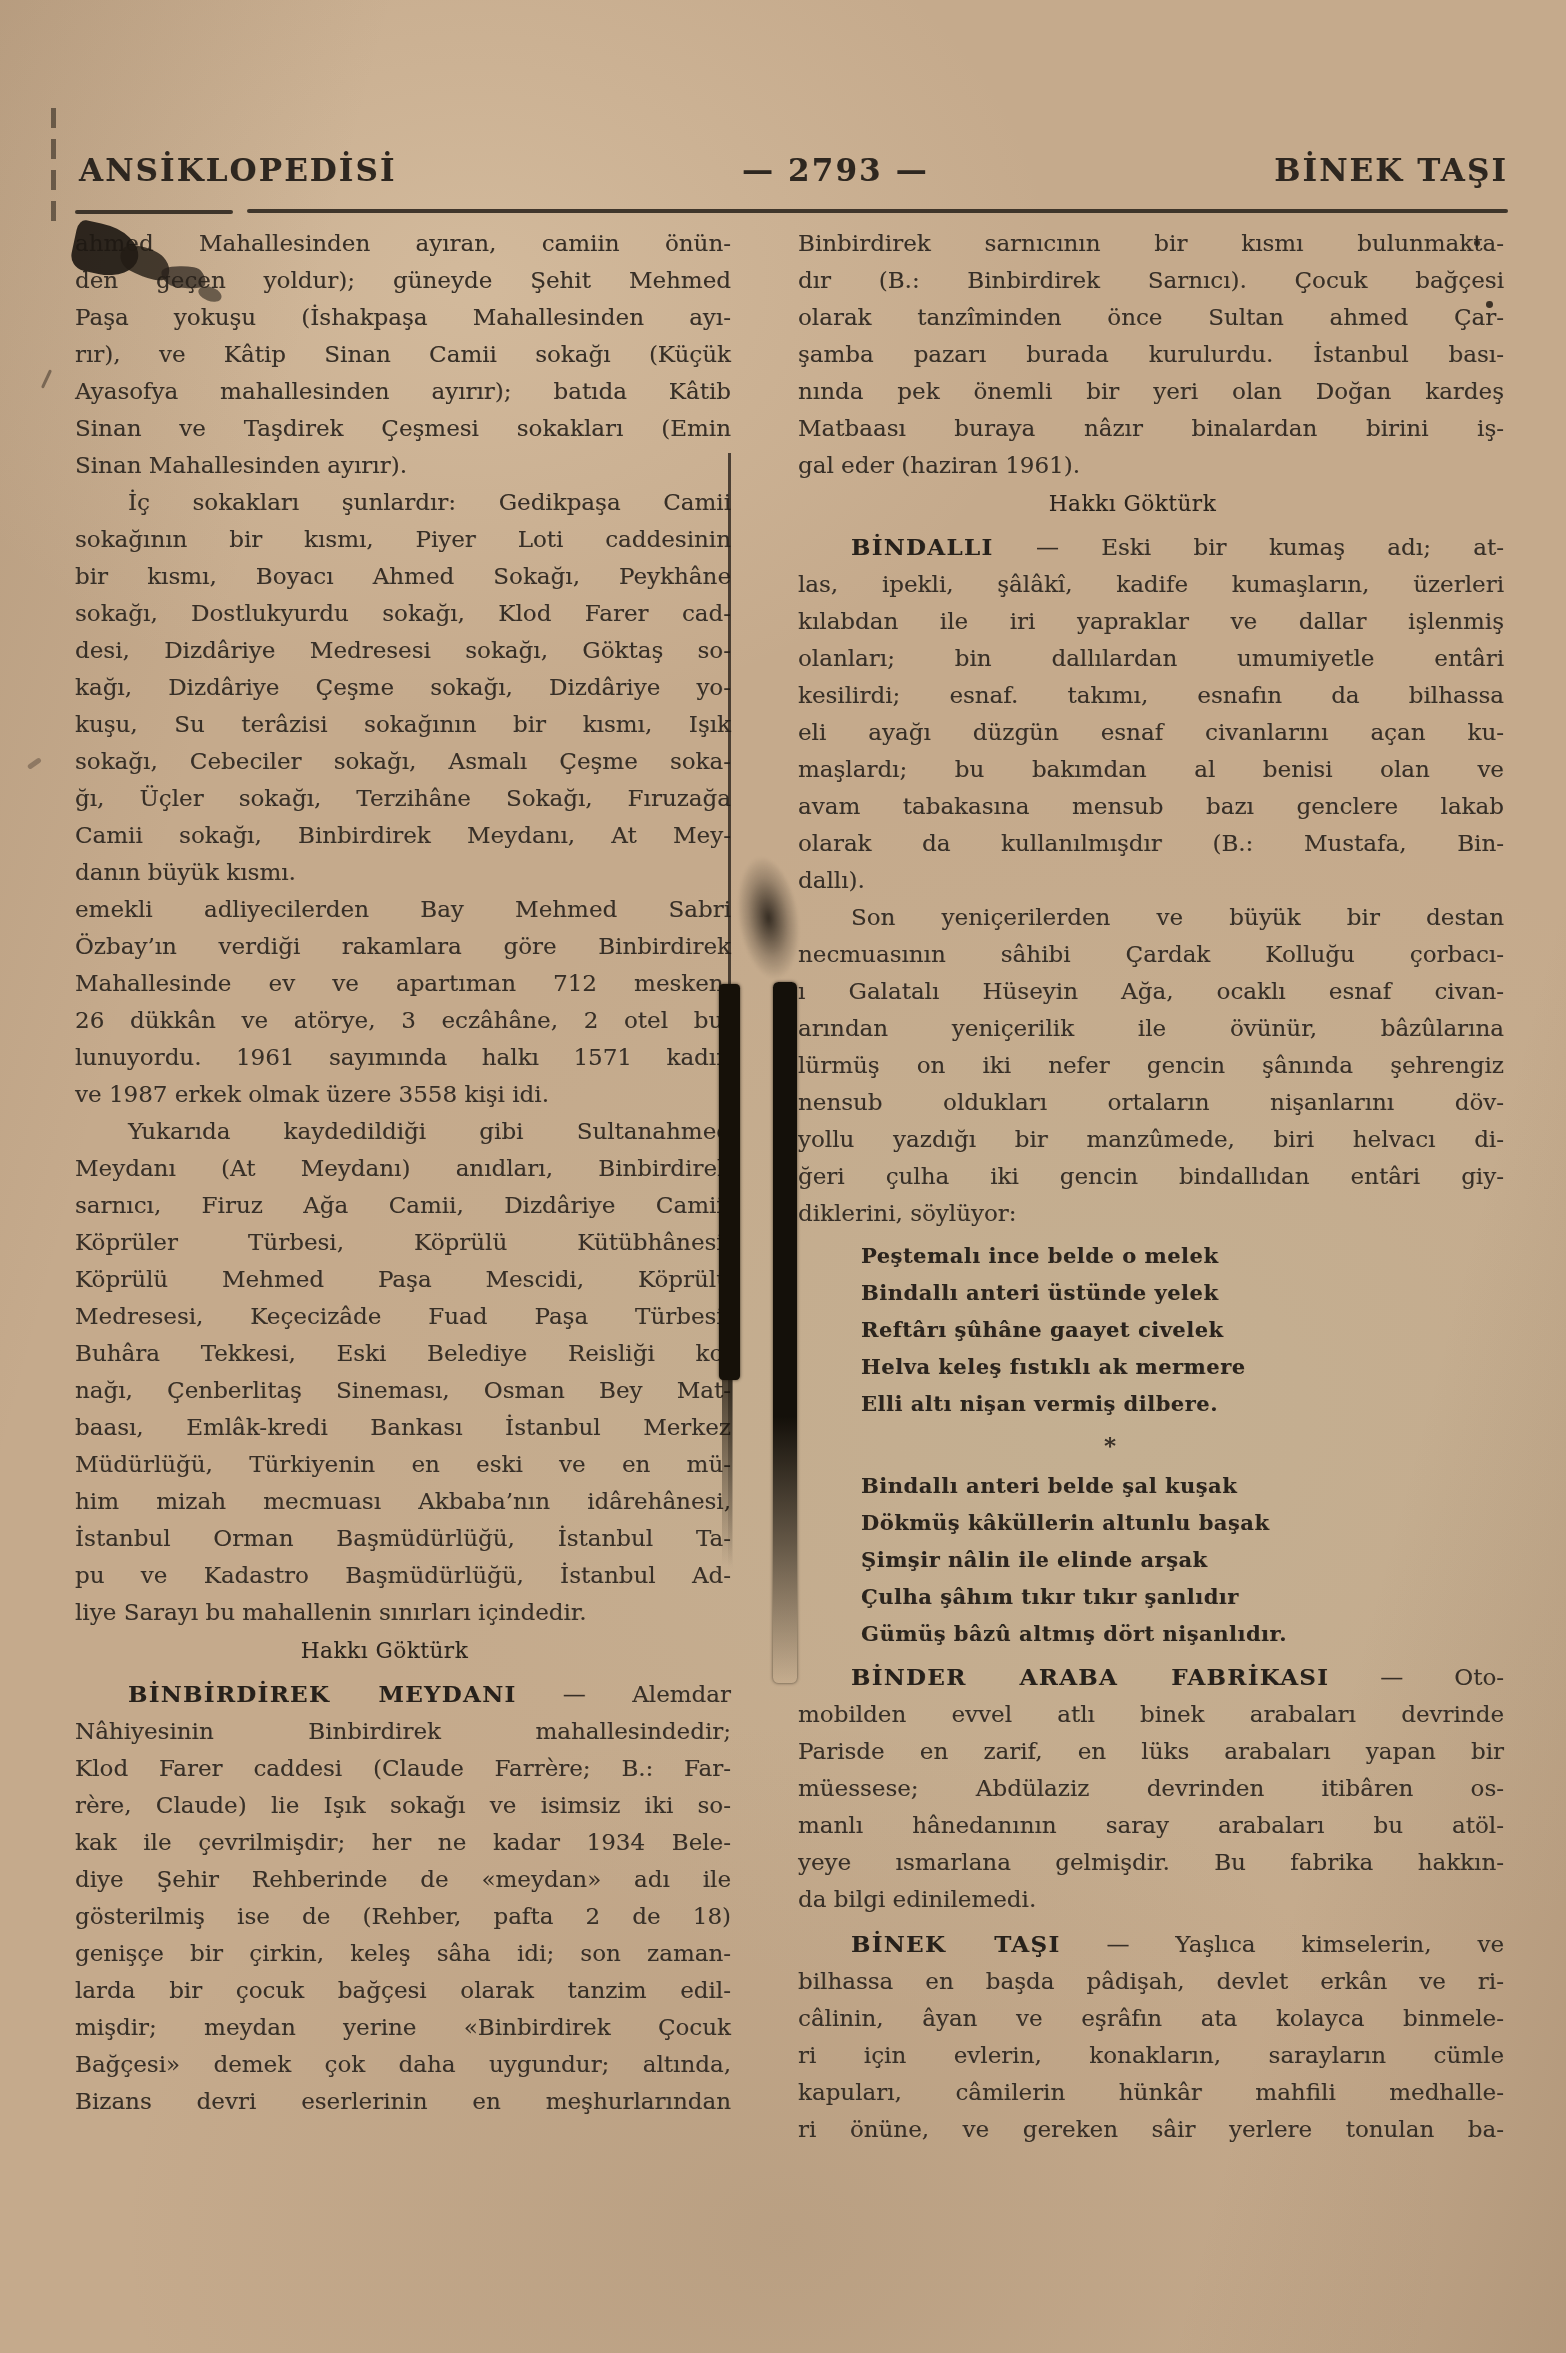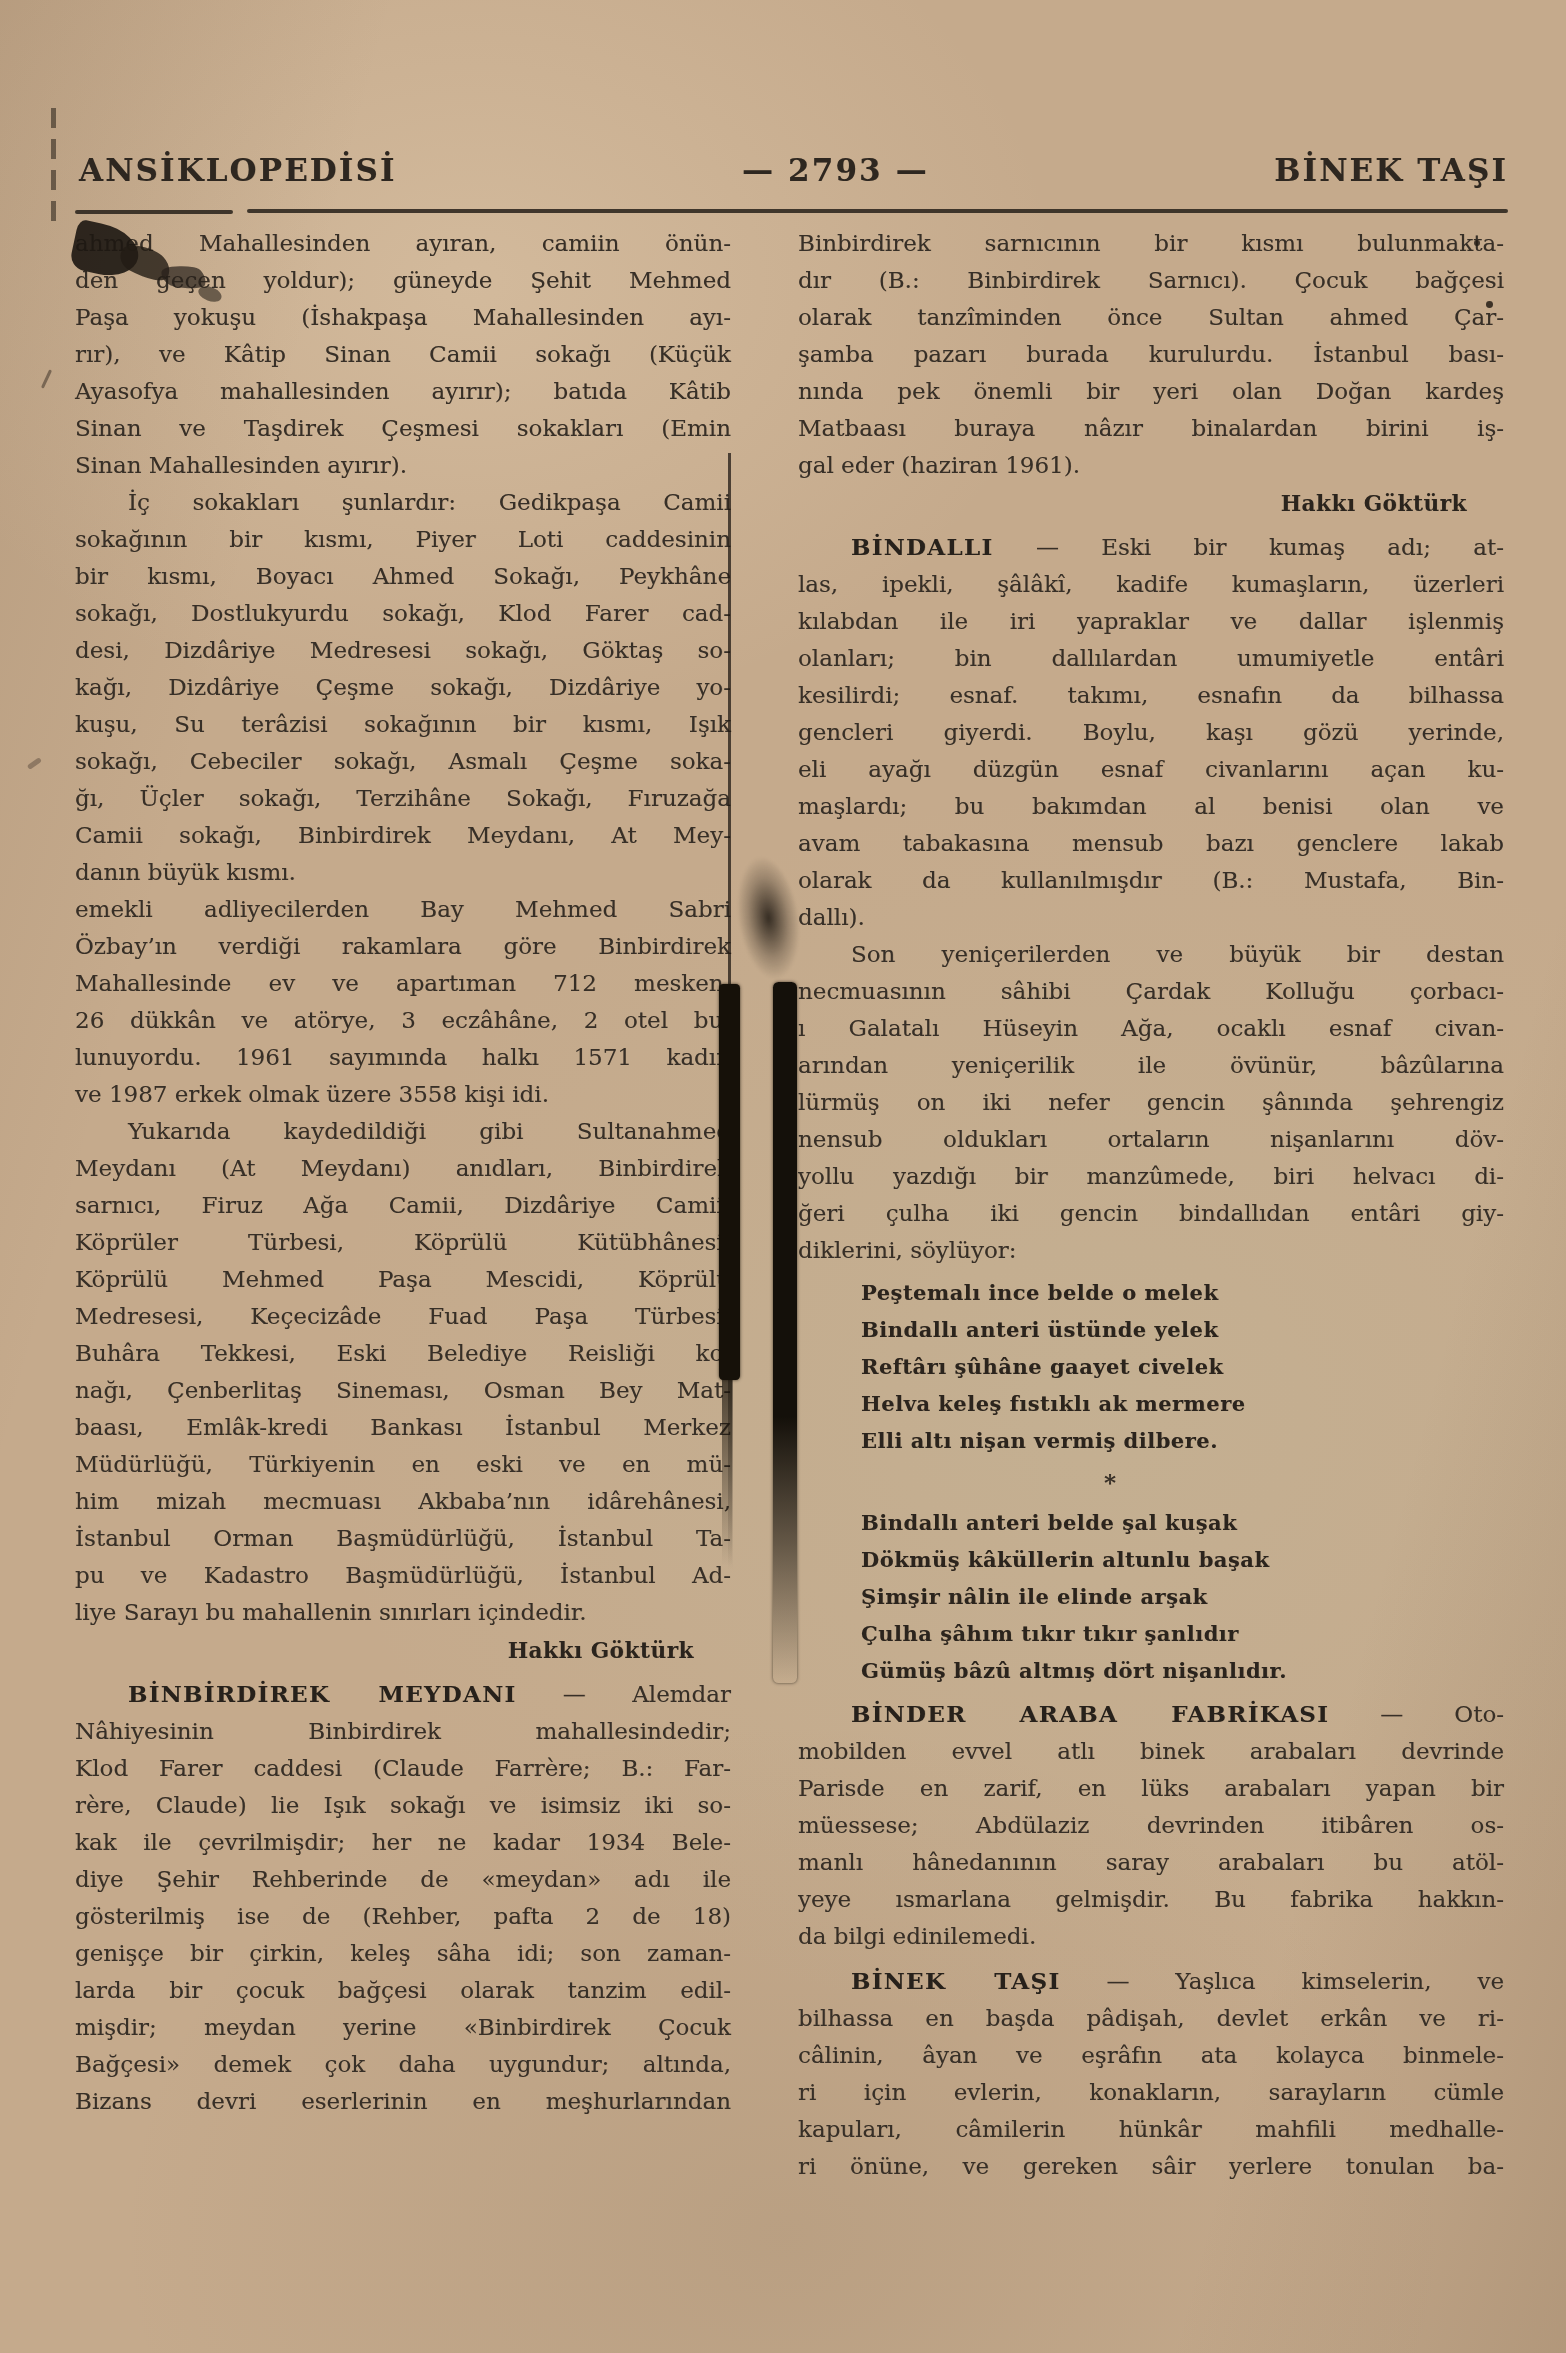--- a/index.html
+++ b/index.html
@@ -32,21 +32,21 @@
   .col{position:absolute;top:225px;font-size:23px;line-height:37px;}
   .col.left{left:75px;width:656px;}
   .col.right{left:798px;width:706px;}
 
   .line{text-align:justify;text-align-last:justify;}
   .line.noj{text-align:left;text-align-last:left;}
   .line.ind{text-indent:53px;}
   .headword{font-weight:bold;letter-spacing:1.3px;color:#27211b;}
   .block.entry{margin-top:6.3px;}
   .block.signature{
-    text-align:right;padding-right:37px;font-weight:bold;font-size:21.6px;
+    text-align:center;padding-right:37px;font-weight:normal;font-size:21.6px;
     color:#2b241d;margin:1.1px 0;letter-spacing:0.5px;
   }
   .block.poem{margin:4.2px 0;}
   .pline{font-weight:bold;font-size:21px;padding-left:63px;letter-spacing:0.5px;
     text-align:left;color:#2b241d;}
   .block.star{padding-left:306px;font-weight:bold;font-size:23px;}
 
   
   .artifact{position:absolute;}
   .smudge-a{top:225px;left:73px;width:66px;height:50px;background:#1d1712;
@@ -165,21 +165,20 @@
         <div class="line">Matbaası buraya nâzır binalardan birini iş-</div>
         <div class="line noj">gal eder (haziran 1961).</div>
       </div>
       <div class="block signature">Hakkı Göktürk</div>
       <div class="block para entry">
         <div class="line ind"><span class="headword">BİNDALLI</span> — Eski bir kumaş adı; at-</div>
         <div class="line">las, ipekli, şâlâkî, kadife kumaşların, üzerleri</div>
         <div class="line">kılabdan ile iri yapraklar ve dallar işlenmiş</div>
         <div class="line">olanları; bin dallılardan umumiyetle entâri</div>
         <div class="line">kesilirdi; esnaf. takımı, esnafın da bilhassa</div>
-        <div class="line">gencleri giyerdi. Boylu, kaşı gözü yerinde,</div>
         <div class="line">eli ayağı düzgün esnaf civanlarını açan ku-</div>
         <div class="line">maşlardı; bu bakımdan al benisi olan ve</div>
         <div class="line">avam tabakasına mensub bazı genclere lakab</div>
         <div class="line">olarak da kullanılmışdır (B.: Mustafa, Bin-</div>
         <div class="line noj">dallı).</div>
       </div>
       <div class="block para">
         <div class="line ind">Son yeniçerilerden ve büyük bir destan</div>
         <div class="line">necmuasının sâhibi Çardak Kolluğu çorbacı-</div>
         <div class="line">ı Galatalı Hüseyin Ağa, ocaklı esnaf civan-</div>

